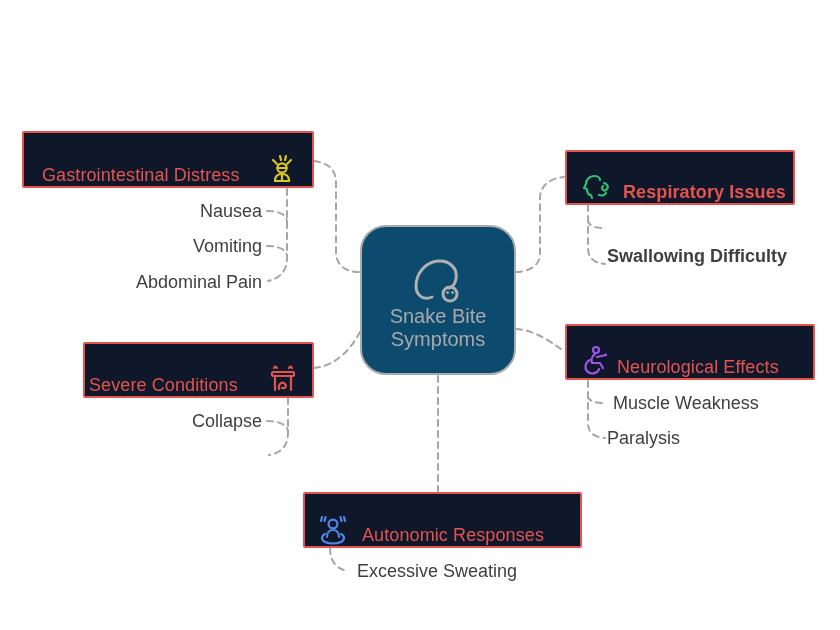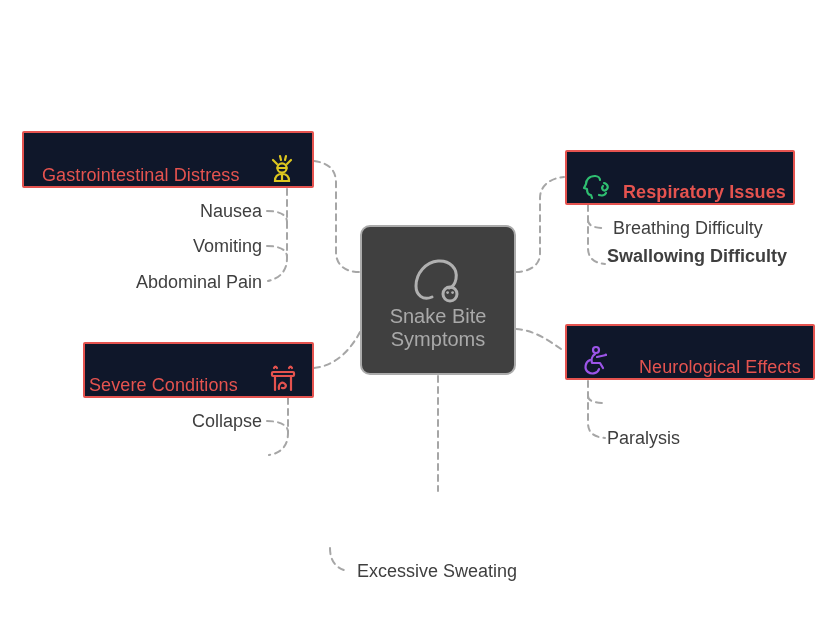--- a/index.html
+++ b/index.html
@@ -11,21 +11,21 @@
   .conn{fill:none;stroke:#a6a6a6;stroke-width:2;stroke-dasharray:6 5;stroke-linecap:round;}
   .node{
     position:absolute;display:flex;align-items:flex-end;box-sizing:border-box;
     background:#0f172a;border:2px solid #e5534f;border-radius:2px;
     white-space:nowrap;
   }
   .node .title{font-size:18px;color:#e5534f;letter-spacing:.1px;}
   .node .nicon{display:flex;align-items:center;justify-content:center;flex:0 0 auto;}
   .center-node{
     position:absolute;left:360px;top:225px;width:156px;height:150px;box-sizing:border-box;
-    background:#404040;border:2px solid #ababab;border-radius:10px;
+    background:#0c4a6e;border:2px solid #ababab;border-radius:26px;
     display:flex;flex-direction:column;align-items:center;
   }
   .center-node .clabel{
     width:130px;text-align:center;font-size:20px;line-height:23px;color:#a9a9a9;margin-top:2px;
   }
   .child{
     position:absolute;font-size:18px;color:#3f3f3f;white-space:nowrap;line-height:22px;
   }
   .child.r{text-align:right;}
 </style>
@@ -111,42 +111,58 @@
           <path d="M 23,6 C 24,4 25,4 26,6"></path>
           <rect x="6" y="10" width="22" height="4" rx="1"></rect>
           <path d="M 9,14 V 28"></path>
           <path d="M 25,14 V 28"></path>
           <path d="M 13,27 C 12,22 16,19 19,22 C 21,24 19,27 16,26"></path>
         </g>
       </svg>
     </span>
   </div>
 
-  <div class="node" style="left:565px;top:324px;width:250px;height:56px;padding:0 14px 0 12px;gap:26px;">
+  <div class="node" style="left:565px;top:324px;width:250px;height:56px;padding:0 14px 0 12px;gap:4px;">
     <span class="nicon">
       <svg width="34" height="34" viewBox="0 0 34 34">
         <g fill="none" stroke="#9c55e8" stroke-width="2.2" stroke-linecap="round" stroke-linejoin="round">
           <circle cx="17" cy="6" r="3"></circle>
           <path d="M 16,10 C 13,12 12,16 13,19 L 21,19 L 24,24"></path>
           <path d="M 18,13 L 27,11"></path>
           <circle cx="26.8" cy="10.8" r="1.2" fill="#9c55e8" stroke="none"></circle>
           <path d="M 11,16 C 6,18 5,25 9,28 C 13,31 19,29 20,25"></path>
         </g>
       </svg>
     </span>
     <span class="title">Neurological Effects</span>
   </div>
 
+  <div class="node" style="left:303px;top:492px;width:279px;height:56px;padding:0 14px 0 10px;gap:11px;">
+    <span class="nicon">
+      <svg width="36" height="34" viewBox="0 0 36 34">
+        <g fill="none" stroke="#4d87e8" stroke-width="2.2" stroke-linecap="round">
+          <path d="M 7,5 L 6,9"></path>
+          <path d="M 10.5,5 L 9.5,9"></path>
+          <path d="M 25.5,5 L 26.5,9"></path>
+          <path d="M 29,5 L 30,9"></path>
+          <circle cx="18" cy="12" r="4.4"></circle>
+          <path d="M 12,25 C 12,20 15,18 18,18 C 21,18 24,20 24,25"></path>
+          <path d="M 10,22 C 6,24 6,28 10,30 C 14,32 22,32 26,30 C 30,28 30,24 26,22"></path>
+        </g>
+      </svg>
+    </span>
+    <span class="title">Autonomic Responses</span>
+  </div>
 
   <div class="child r" style="right:578px;top:200px;">Nausea</div>
   <div class="child r" style="right:578px;top:235px;margin-left:12px;">Vomiting</div>
   <div class="child r" style="right:578px;top:271px;">Abdominal Pain</div>
 
-  <div class="child" style="left:613px;top:217px;">Breathing Difficulty</div>
   <div class="child" style="left:607px;top:245px;font-weight:bold;">Swallowing Difficulty</div>
 
   <div class="child r" style="right:578px;top:410px;">Collapse</div>
 
+  <div class="child" style="left:613px;top:392px;">Muscle Weakness</div>
   <div class="child" style="left:607px;top:427px;">Paralysis</div>
 
   <div class="child" style="left:357px;top:560px;">Excessive Sweating</div>
 
 </div>
 
 </body></html>

